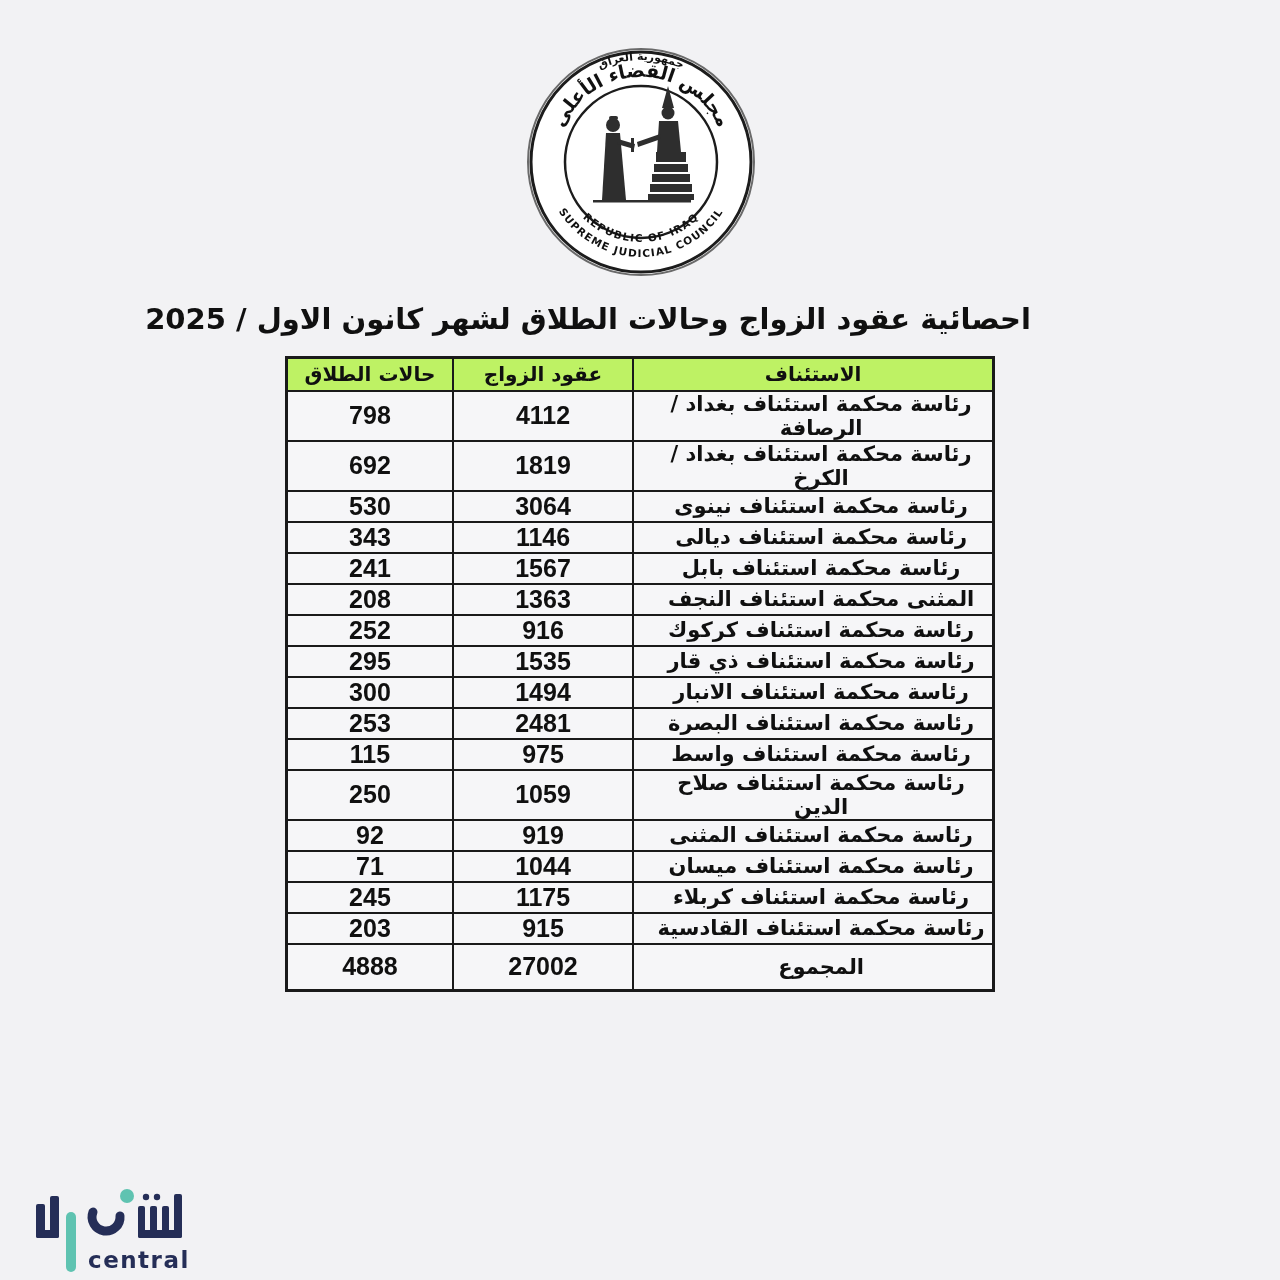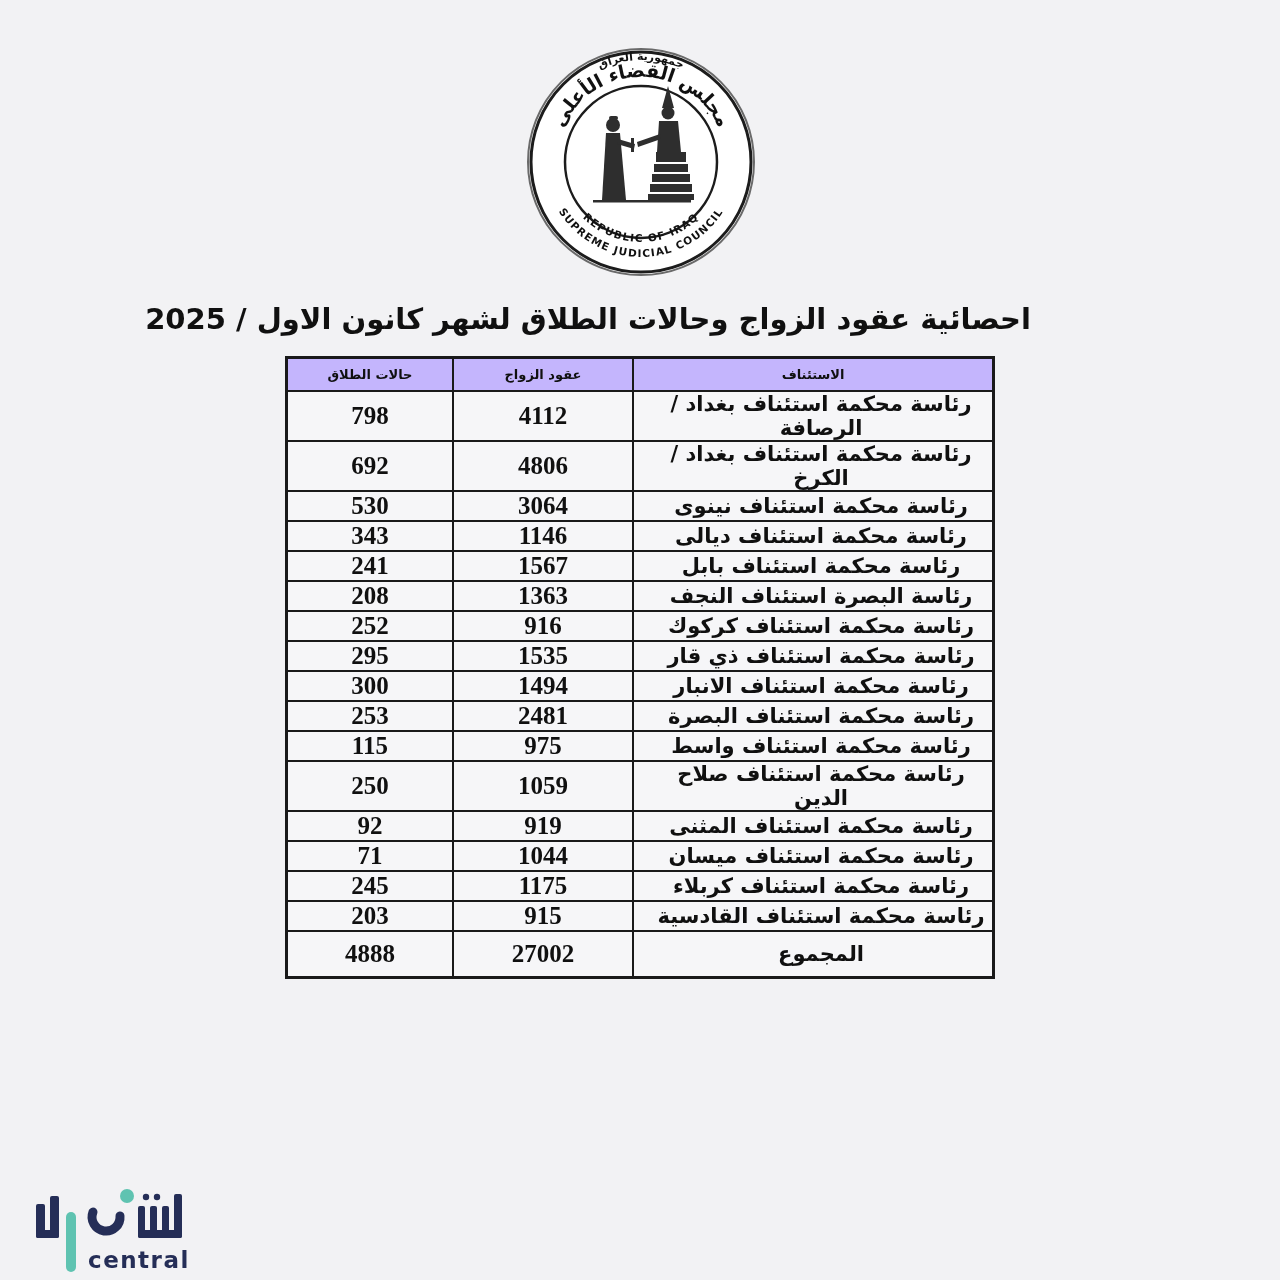--- a/index.html
+++ b/index.html
@@ -20,32 +20,32 @@
   
   .stats-table {
     position:absolute; left:285px; top:356px; width:710px;
     border-collapse:collapse; direction:rtl;
     border:3px solid #1a1a1a;
   }
   .stats-table th, .stats-table td {
     border:2px solid #1a1a1a; text-align:center; vertical-align:middle;
   }
   .stats-table th {
-    background:#c4b5fd; height:33px;
-    font-size:13px; font-weight:bold; color:#101010;
+    background:#bef264; height:33px;
+    font-size:20px; font-weight:bold; color:#101010;
   }
   .stats-table td { background:#f6f6f8; height:28px; }
   .col-appeals { width:362px;margin-top:24px; }
   .col-marriage { width:181px; }
   .col-divorce { width:167px; }
   td.court {
     font-size:21px; font-weight:bold; color:#101010; direction:rtl;padding-left:16px;
   }
   td.num {
-    font-family:Liberation Serif, serif;
+    font-family:Liberation Sans, sans-serif;
     font-size:25px; font-weight:bold; color:#101010;
     direction:ltr;
   }
   tr.total-row td { height:47px; }
   
   .watermark { position:absolute; left:30px; top:1184px; width:170px; height:100px; }
 </style>
 </head>
 <body>
 
@@ -110,40 +110,40 @@
       </tr>
     </thead>
     <tbody>
       <tr>
         <td class="court">رئاسة محكمة استئناف بغداد / الرصافة</td>
         <td class="num">4112</td>
         <td class="num">798</td>
       </tr>
       <tr>
         <td class="court">رئاسة محكمة استئناف بغداد / الكرخ</td>
-        <td class="num">4806</td>
+        <td class="num">1819</td>
         <td class="num">692</td>
       </tr>
       <tr>
         <td class="court">رئاسة محكمة استئناف نينوى</td>
         <td class="num">3064</td>
         <td class="num">530</td>
       </tr>
       <tr>
         <td class="court">رئاسة محكمة استئناف ديالى</td>
         <td class="num">1146</td>
         <td class="num">343</td>
       </tr>
       <tr>
         <td class="court">رئاسة محكمة استئناف بابل</td>
         <td class="num">1567</td>
         <td class="num">241</td>
       </tr>
       <tr>
-        <td class="court">رئاسة البصرة استئناف النجف</td>
+        <td class="court">المثنى محكمة استئناف النجف</td>
         <td class="num">1363</td>
         <td class="num">208</td>
       </tr>
       <tr>
         <td class="court">رئاسة محكمة استئناف كركوك</td>
         <td class="num">916</td>
         <td class="num">252</td>
       </tr>
       <tr>
         <td class="court">رئاسة محكمة استئناف ذي قار</td>

